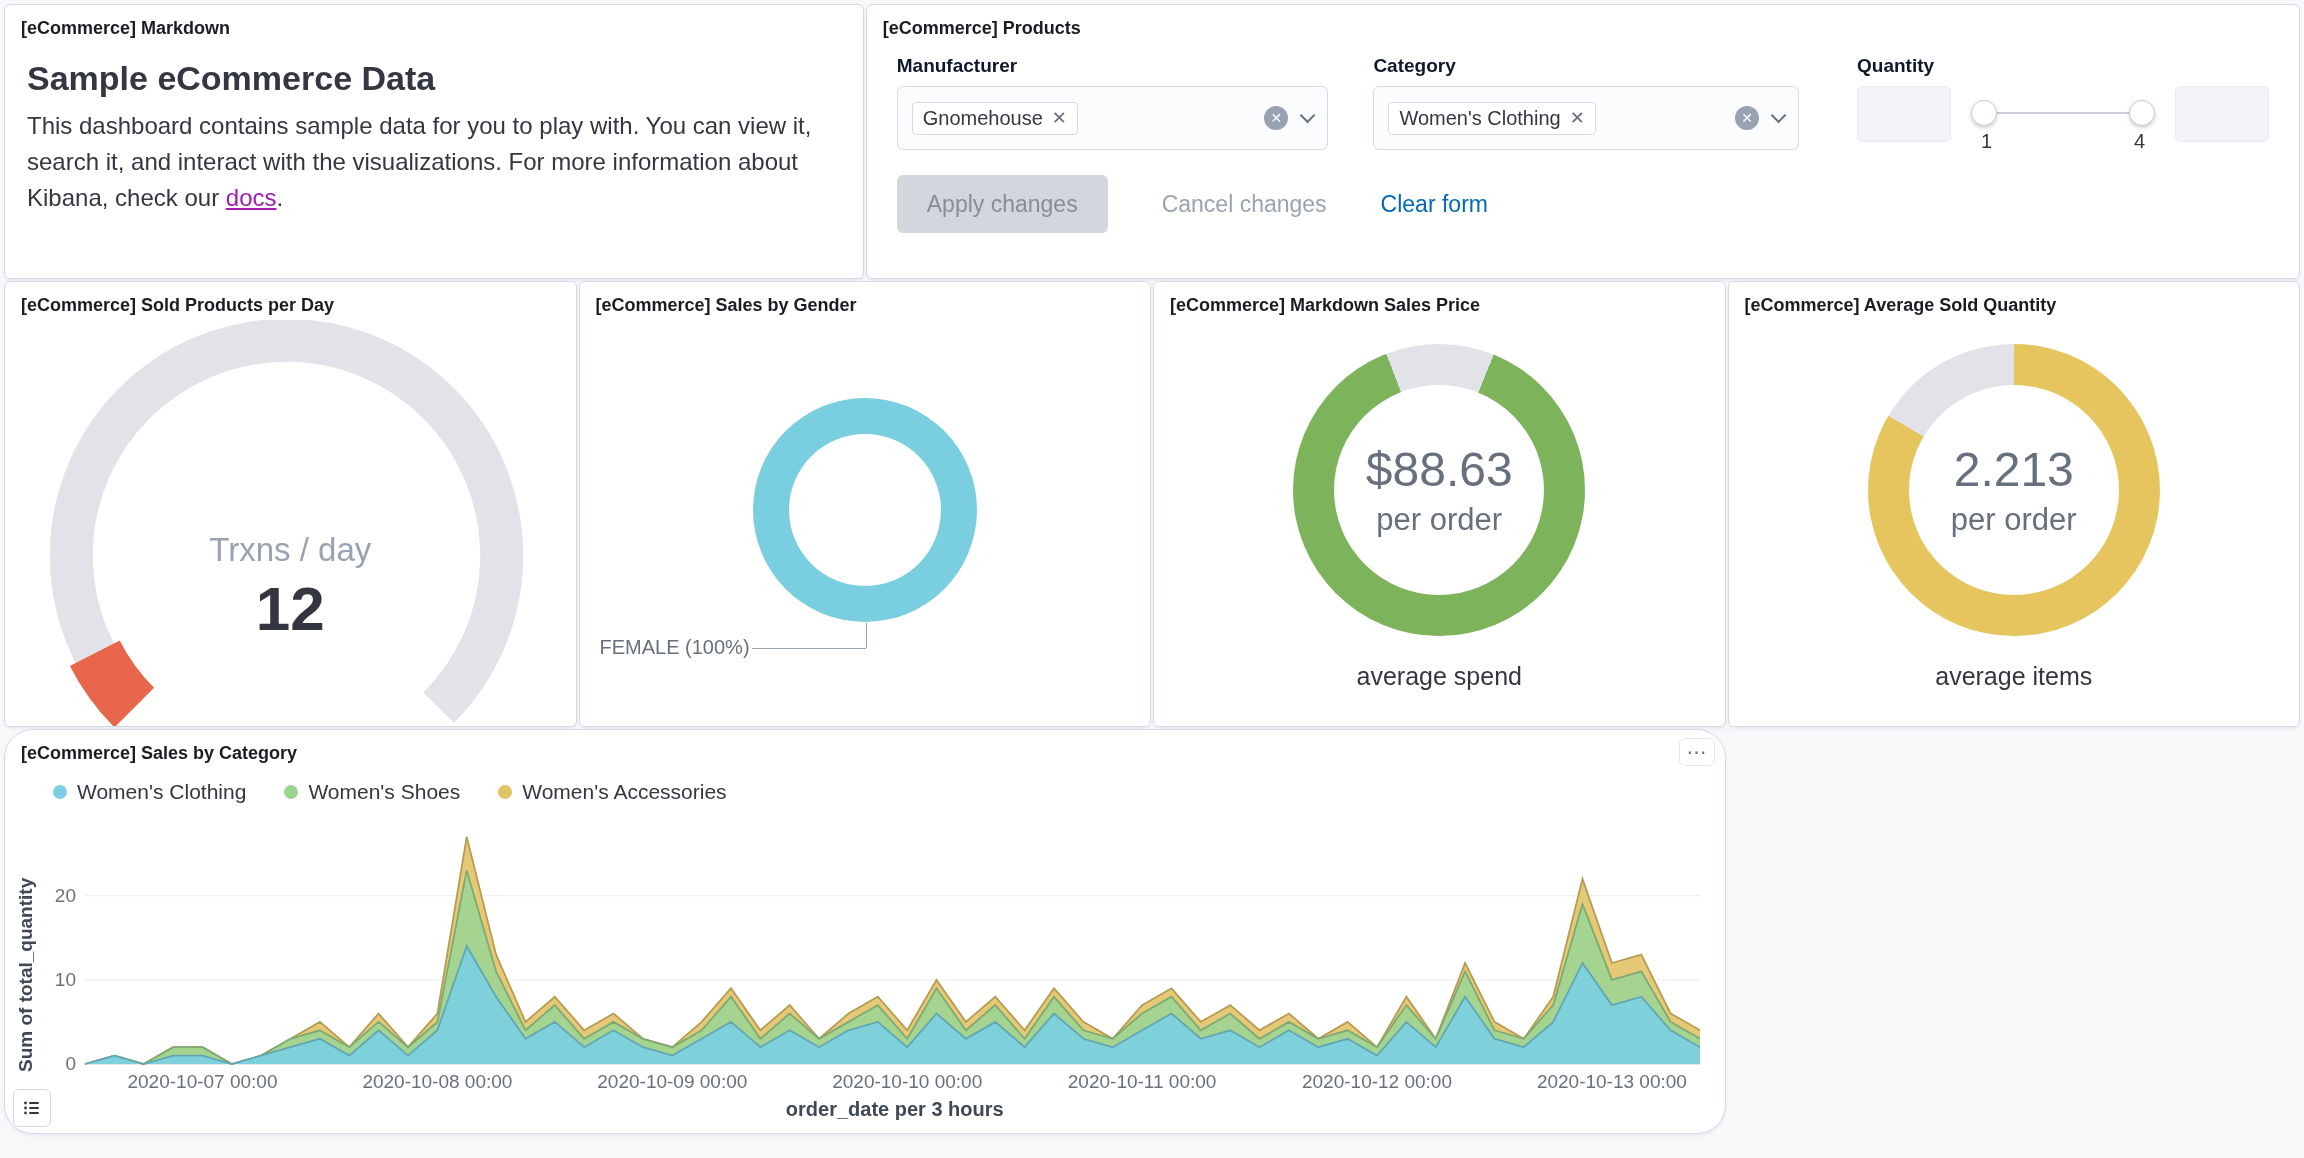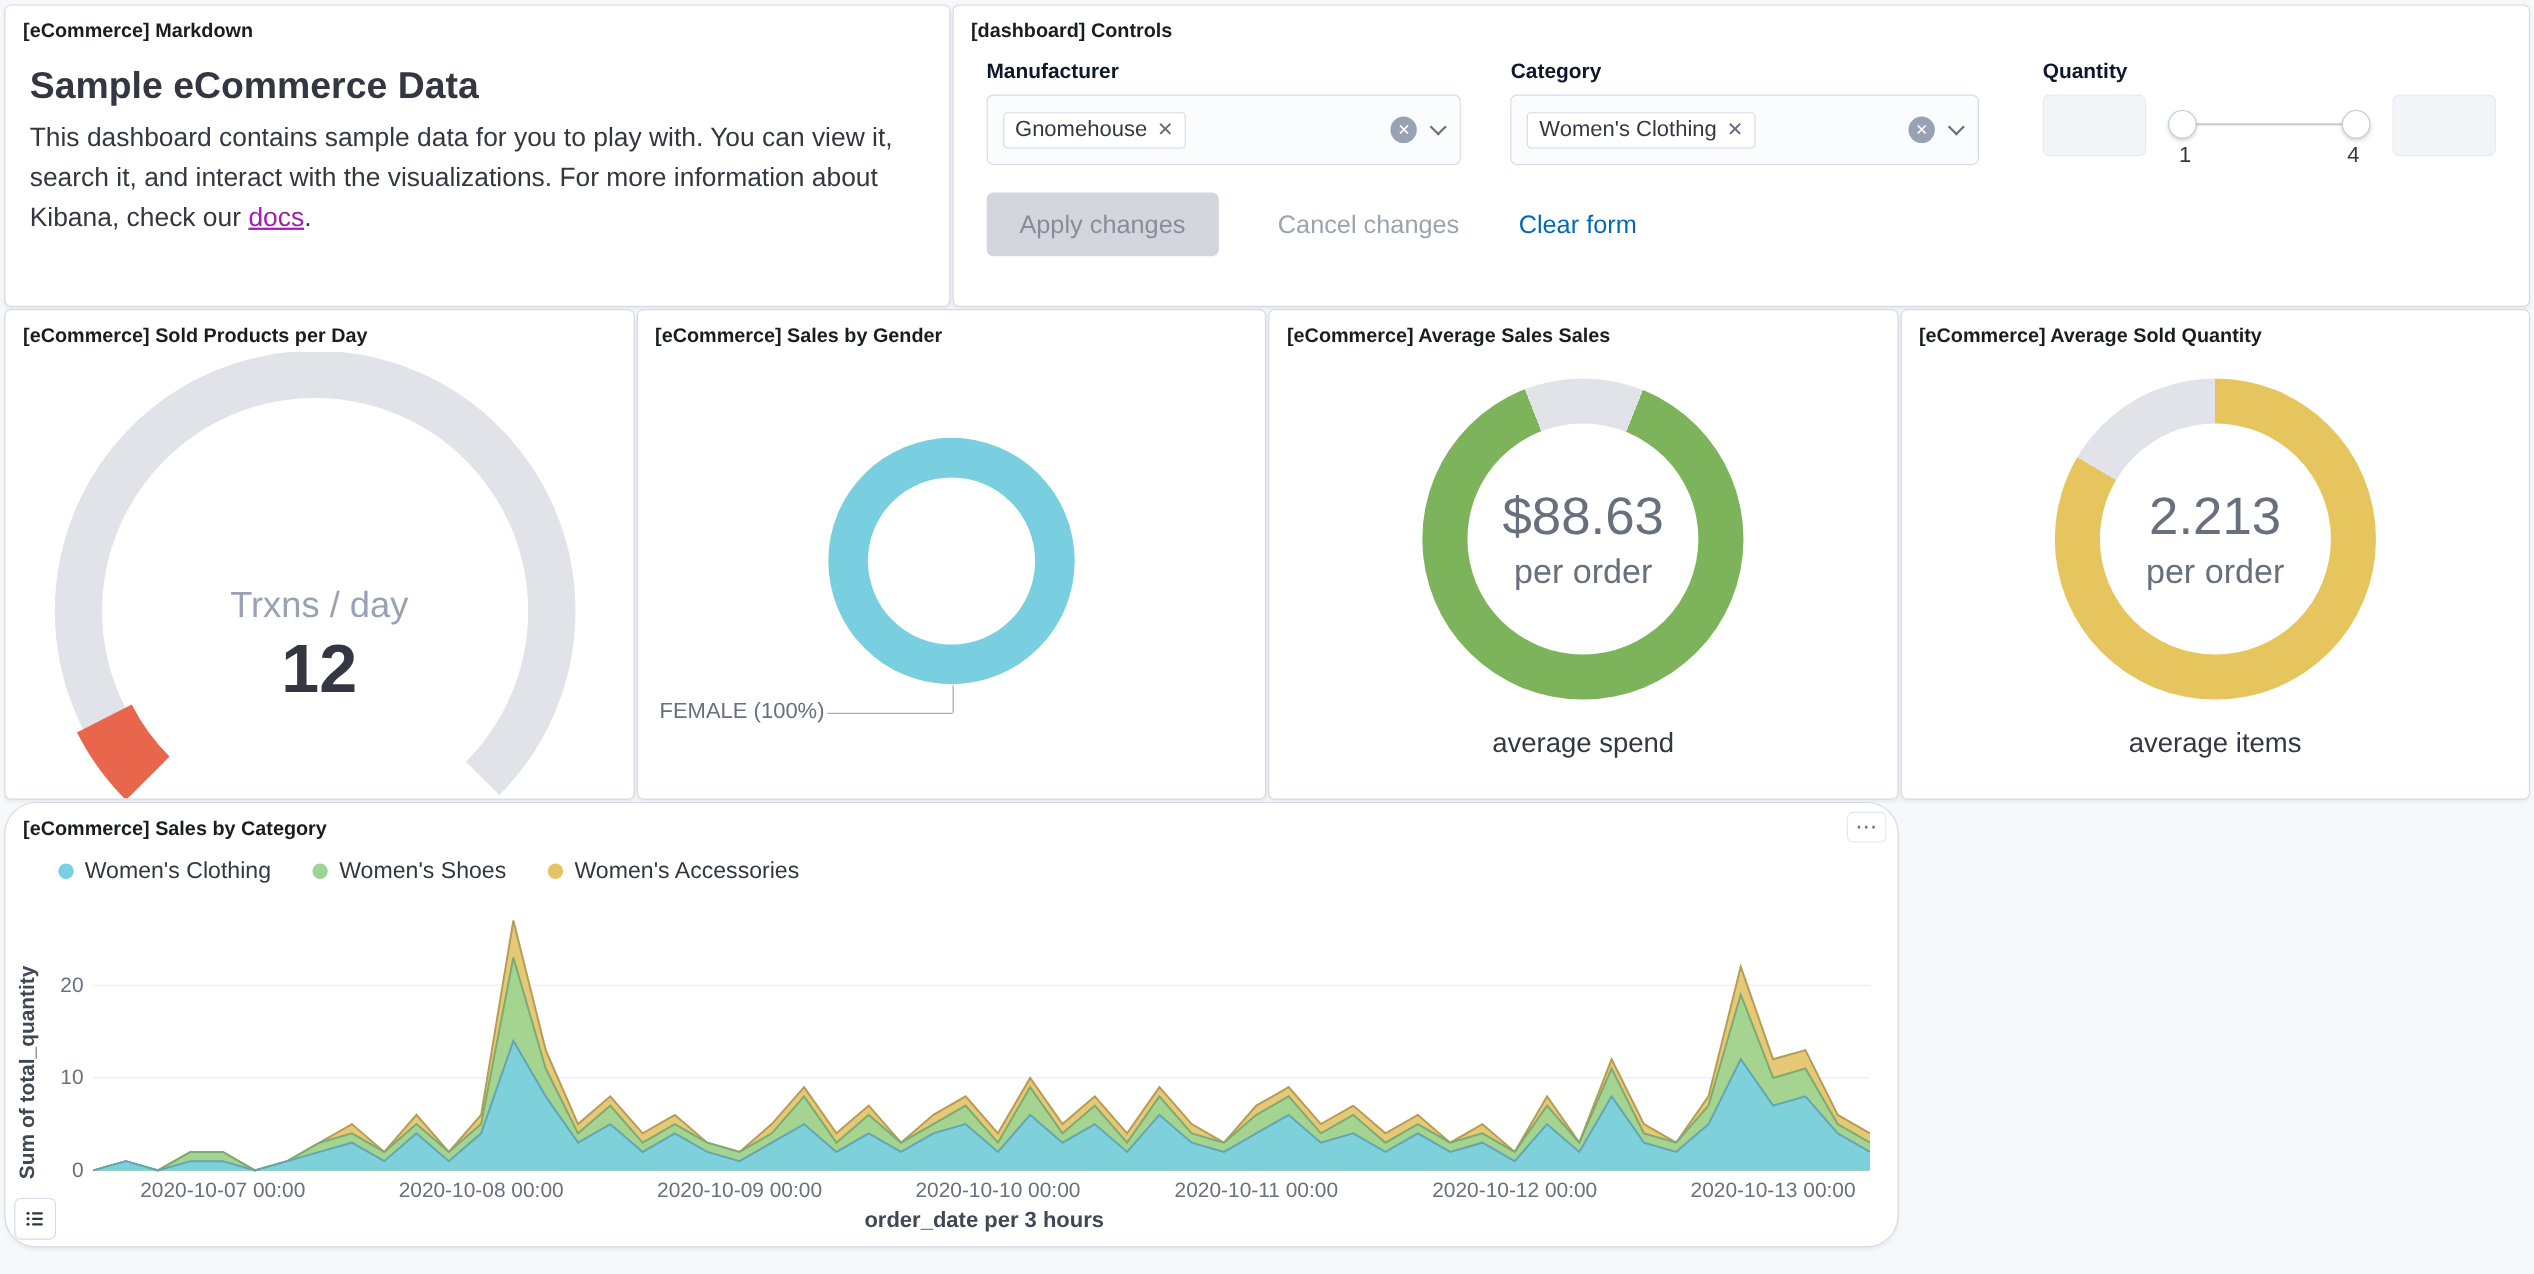--- a/index.html
+++ b/index.html
@@ -134,21 +134,21 @@
 
   <section class="panel p-markdown">
     <h3 class="panel-title">[eCommerce] Markdown</h3>
     <div class="md-body">
       <div class="md-heading">Sample eCommerce Data</div>
       <p class="md-para"><span>This dashboard contains sample data for you to play with. You can view it, search it, and interact with the visualizations. For more information about Kibana, check our </span><a>docs</a><span>.</span></p>
     </div>
   </section>
 
   <section class="panel p-controls">
-    <h3 class="panel-title">[dashboard] Controls</h3>
+    <h3 class="panel-title">[eCommerce] Products</h3>
     <div class="controls-row">
       <div class="control-group g-manufacturer">
         <span class="control-label">Manufacturer</span>
         <div class="combobox">
           <span class="pill">
             <span>Gnomehouse</span>
             <span class="pill-x">✕</span>
           </span>
           <span class="combo-right">
             <span class="clear-circle">✕</span>
@@ -211,21 +211,21 @@
       <div class="donut" id="gender-donut" style="background: rgb(121, 207, 223);">
         <div class="donut-hole"></div>
       </div>
       <div class="callout-v"></div>
       <div class="callout-h"></div>
       <span class="callout-text">FEMALE (100%)</span>
     </div>
   </section>
 
   <section class="panel p-chart">
-    <h3 class="panel-title">[eCommerce] Average Sales Sales</h3>
+    <h3 class="panel-title">[eCommerce] Markdown Sales Price</h3>
     <div class="goal-host">
       <div class="goal-donut" style="background: conic-gradient(from 22deg, rgb(124, 179, 91) 0deg, rgb(124, 179, 91) 88%, rgb(226, 227, 232) 88%, rgb(226, 227, 232) 100%);">
         <div class="donut-hole"></div>
         <div class="goal-center">
           <div class="goal-value">$88.63</div>
           <div class="goal-unit">per order</div>
         </div>
       </div>
       <div class="goal-caption">average spend</div>
     </div>

